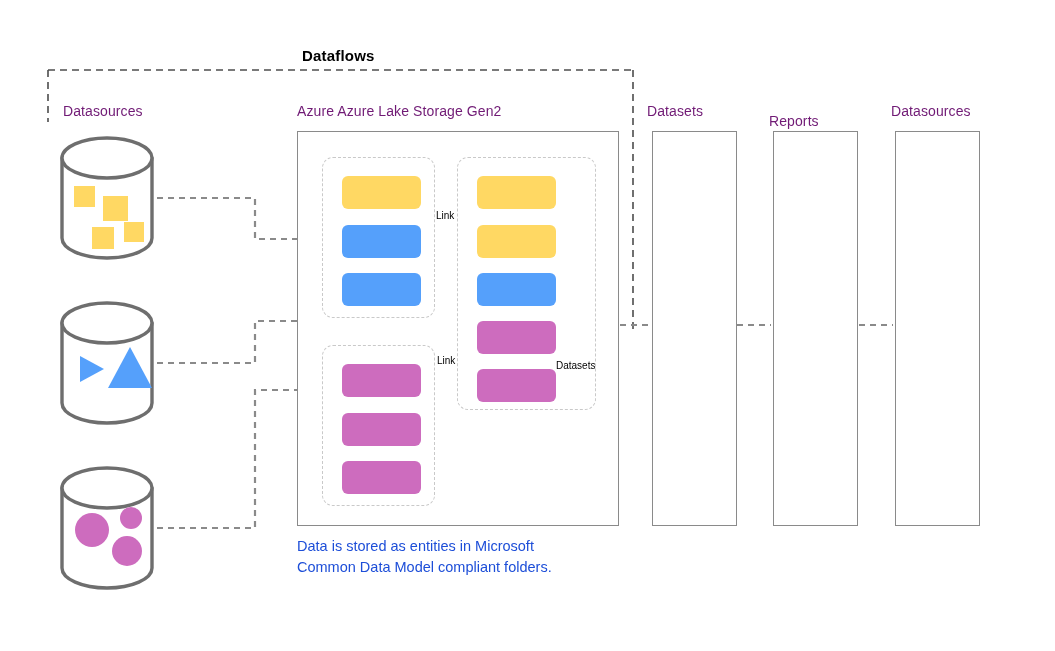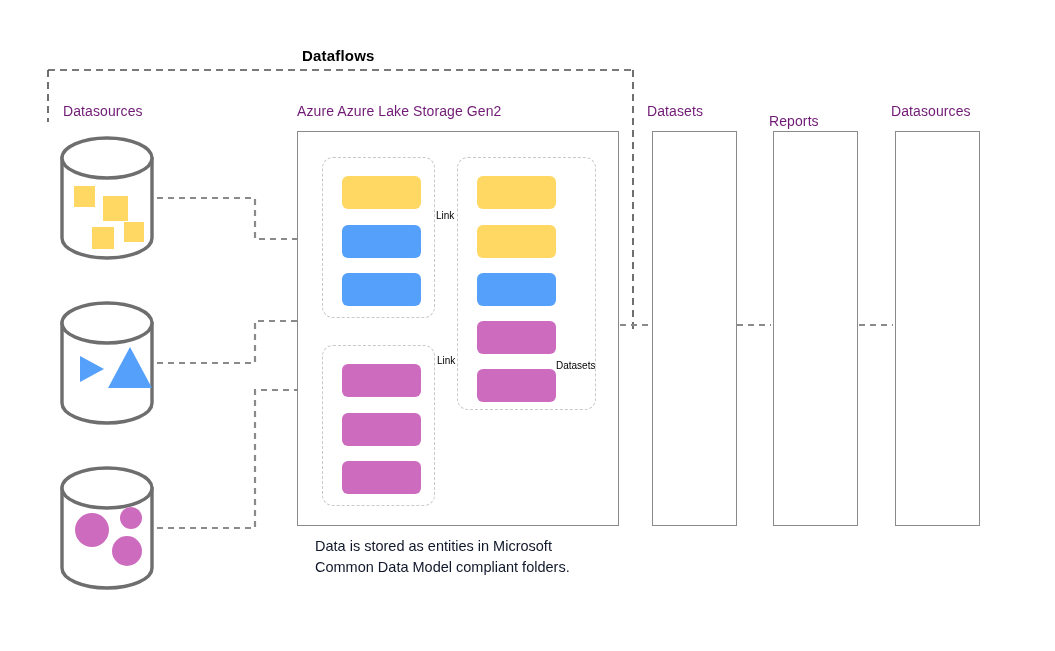--- a/index.html
+++ b/index.html
@@ -42,24 +42,23 @@
     position: absolute;
     font-size: 15px;
     font-weight: bold;
     color: #000000;
     white-space: nowrap;
     letter-spacing: 0.2px;
   }
   .caption {
     position: absolute;
     font-size: 14.5px;
-    color: #0f172a;
+    color: #1d4ed8;
     line-height: 21px;
     white-space: pre-line;
-    margin-left: 18px;
   }
   .edge-label {
     position: absolute;
     font-size: 10px;
     color: #000000;
     white-space: nowrap;
     font-family: "Liberation Sans", sans-serif;
   }
   
   .lane-box {

